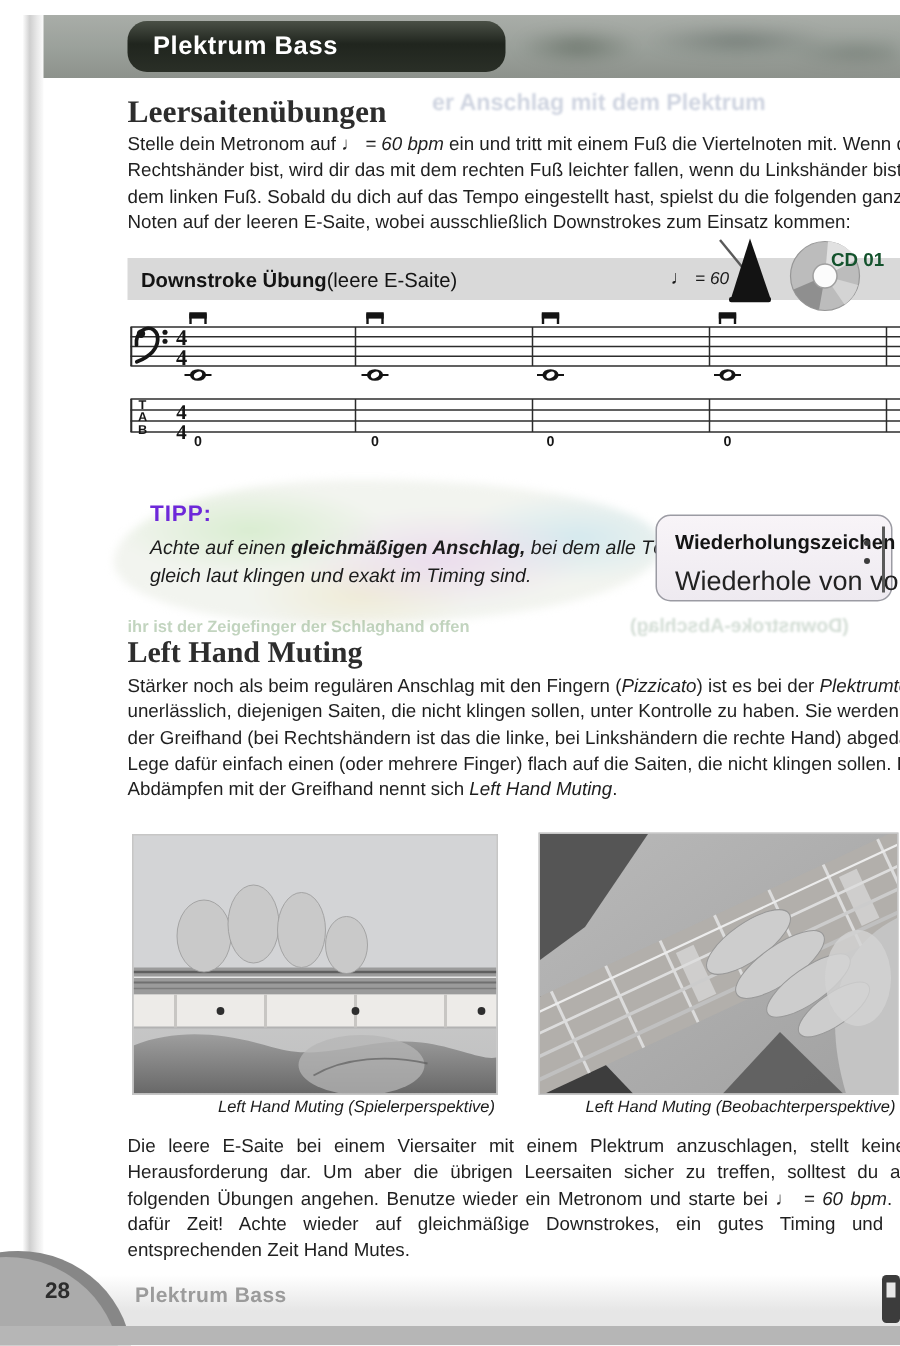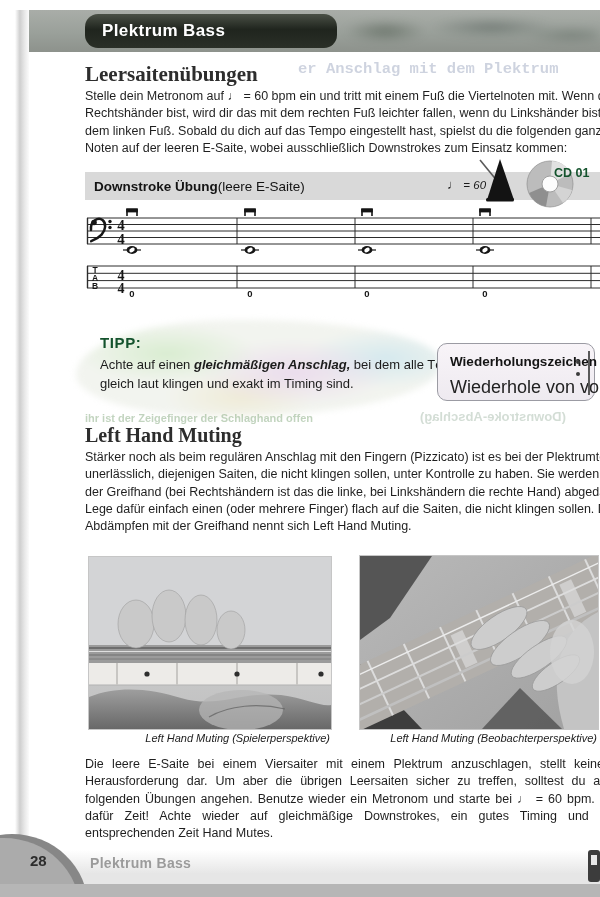--- a/index.html
+++ b/index.html
@@ -28,21 +28,21 @@
 
   .h-serif{font-family:"Liberation Serif","DejaVu Serif",serif;font-weight:bold;color:#2d2d2d;}
   #heading1{left:85px;top:62px;font-size:21px;}
   #heading2{left:85px;top:424px;font-size:20px;}
 
   .para{left:85px;width:560px;font-size:12.5px;color:#1f1f1f;}
   .pline{height:17.3px;line-height:17.3px;white-space:nowrap;}
   .jline{height:17.3px;line-height:17.3px;text-align:justify;text-align-last:justify;}
   .jlast{text-align-last:left;}
   .s-r{font-style:normal;margin-top:38px;}
-  .s-i{}
+  .s-i{font-style:italic;}
   .s-bi{font-weight:bold;font-style:italic;text-align:right;}
   #para1{top:88px;} #para2{top:449px;} #para3{top:756px;}
 
   
   .ex-bar{left:85px;top:172px;width:515px;height:28px;background:#d9d9d9;
     display:flex;align-items:center;padding-left:9px;box-sizing:border-box;font-size:13.5px;color:#141414;}
   .ex-bar .bold{font-weight:bold;}
   .tempo{left:447px;top:177px;font-size:12px;color:#1a1a1a;white-space:nowrap;}
   .tempo .note{font-size:13px;}
   .tempo .val{font-style:italic;font-size:11.5px;}
@@ -50,21 +50,21 @@
 
   
   .tipp-blob{left:76px;top:320px;width:364px;height:96px;filter:blur(3px);
     border-radius:45% 55% 60% 40% / 60% 45% 55% 45%;
     background:
       radial-gradient(120px 40px at 25% 35%,rgba(214,236,205,.9),transparent 75%),
       radial-gradient(130px 45px at 60% 55%,rgba(233,214,236,.8),transparent 75%),
       radial-gradient(110px 40px at 85% 40%,rgba(205,230,238,.8),transparent 75%),
       radial-gradient(100px 35px at 45% 80%,rgba(238,232,205,.7),transparent 75%),
       #f2f4ef;}
-  .tipp-title{left:100px;top:334px;font-size:15px;font-weight:bold;letter-spacing:.6px;color:#14532d;}
+  .tipp-title{left:100px;top:334px;font-size:15px;font-weight:bold;letter-spacing:.6px;color:#6d28d9;}
   .tipp-lines{left:100px;top:355px;width:330px;font-size:13px;color:#1c1c1c;}
   .tipp-lines .pline{height:19px;line-height:19px;}
 
   
   .repeat-box{left:437px;top:343px;width:158px;height:58px;border:1.5px solid #9b9ba3;border-radius:10px;
     background:linear-gradient(180deg,#f8f4f8 0%,#eeeaf0 100%);box-sizing:border-box;}
   .repeat-title{left:450px;top:354px;font-size:13.5px;font-weight:bold;color:#141414;white-space:nowrap;}
   .repeat-sub{left:450px;top:377px;font-size:18px;color:#222;white-space:nowrap;}
   .rb-dot{width:4px;height:4px;border-radius:50%;background:#3c3c3c;}
   .rb-line{left:588px;top:351px;width:2px;height:44px;background:#5a5a5a;}
@@ -80,21 +80,21 @@
   
   .foot-circle-back{left:-64px;top:834px;width:152px;height:146px;border-radius:50%;background:#878787;}
   .foot-circle{left:-72px;top:838px;width:152px;height:146px;border-radius:50%;background:#ababab;}
   .page-num{left:30px;top:852px;font-size:15px;font-weight:bold;color:#2c2c2c;}
   .foot-title{left:90px;top:855px;font-size:14px;font-weight:bold;color:#9b9b9b;letter-spacing:.3px;}
   .foot-logo{left:588px;top:850px;width:12px;height:32px;background:#3c3c3c;border-radius:3px;}
   .foot-logo i{position:absolute;left:3px;top:5px;width:6px;height:10px;background:#e8e8e8;display:block;}
 
   
   .ghost{pointer-events:none;white-space:nowrap;}
-  #ghost1{left:298px;top:60px;font-family:Liberation Mono, monospace;font-weight:bold;
+  #ghost1{left:288px;top:60px;font-family:Liberation Sans, sans-serif;font-weight:bold;
     font-size:15.5px;color:#6a7a9f;opacity:.32;filter:blur(.6px);}
   #ghost2{left:85px;top:412px;font-weight:bold;font-size:11px;color:#6f9a68;opacity:.42;filter:blur(.5px);}
   #ghost3{left:420px;top:409px;font-weight:bold;font-size:13px;color:#84a08a;opacity:.35;filter:blur(.7px);
     transform:scaleX(-1);}
 </style>
 </head>
 <body>
 
 <div id="page">
 

